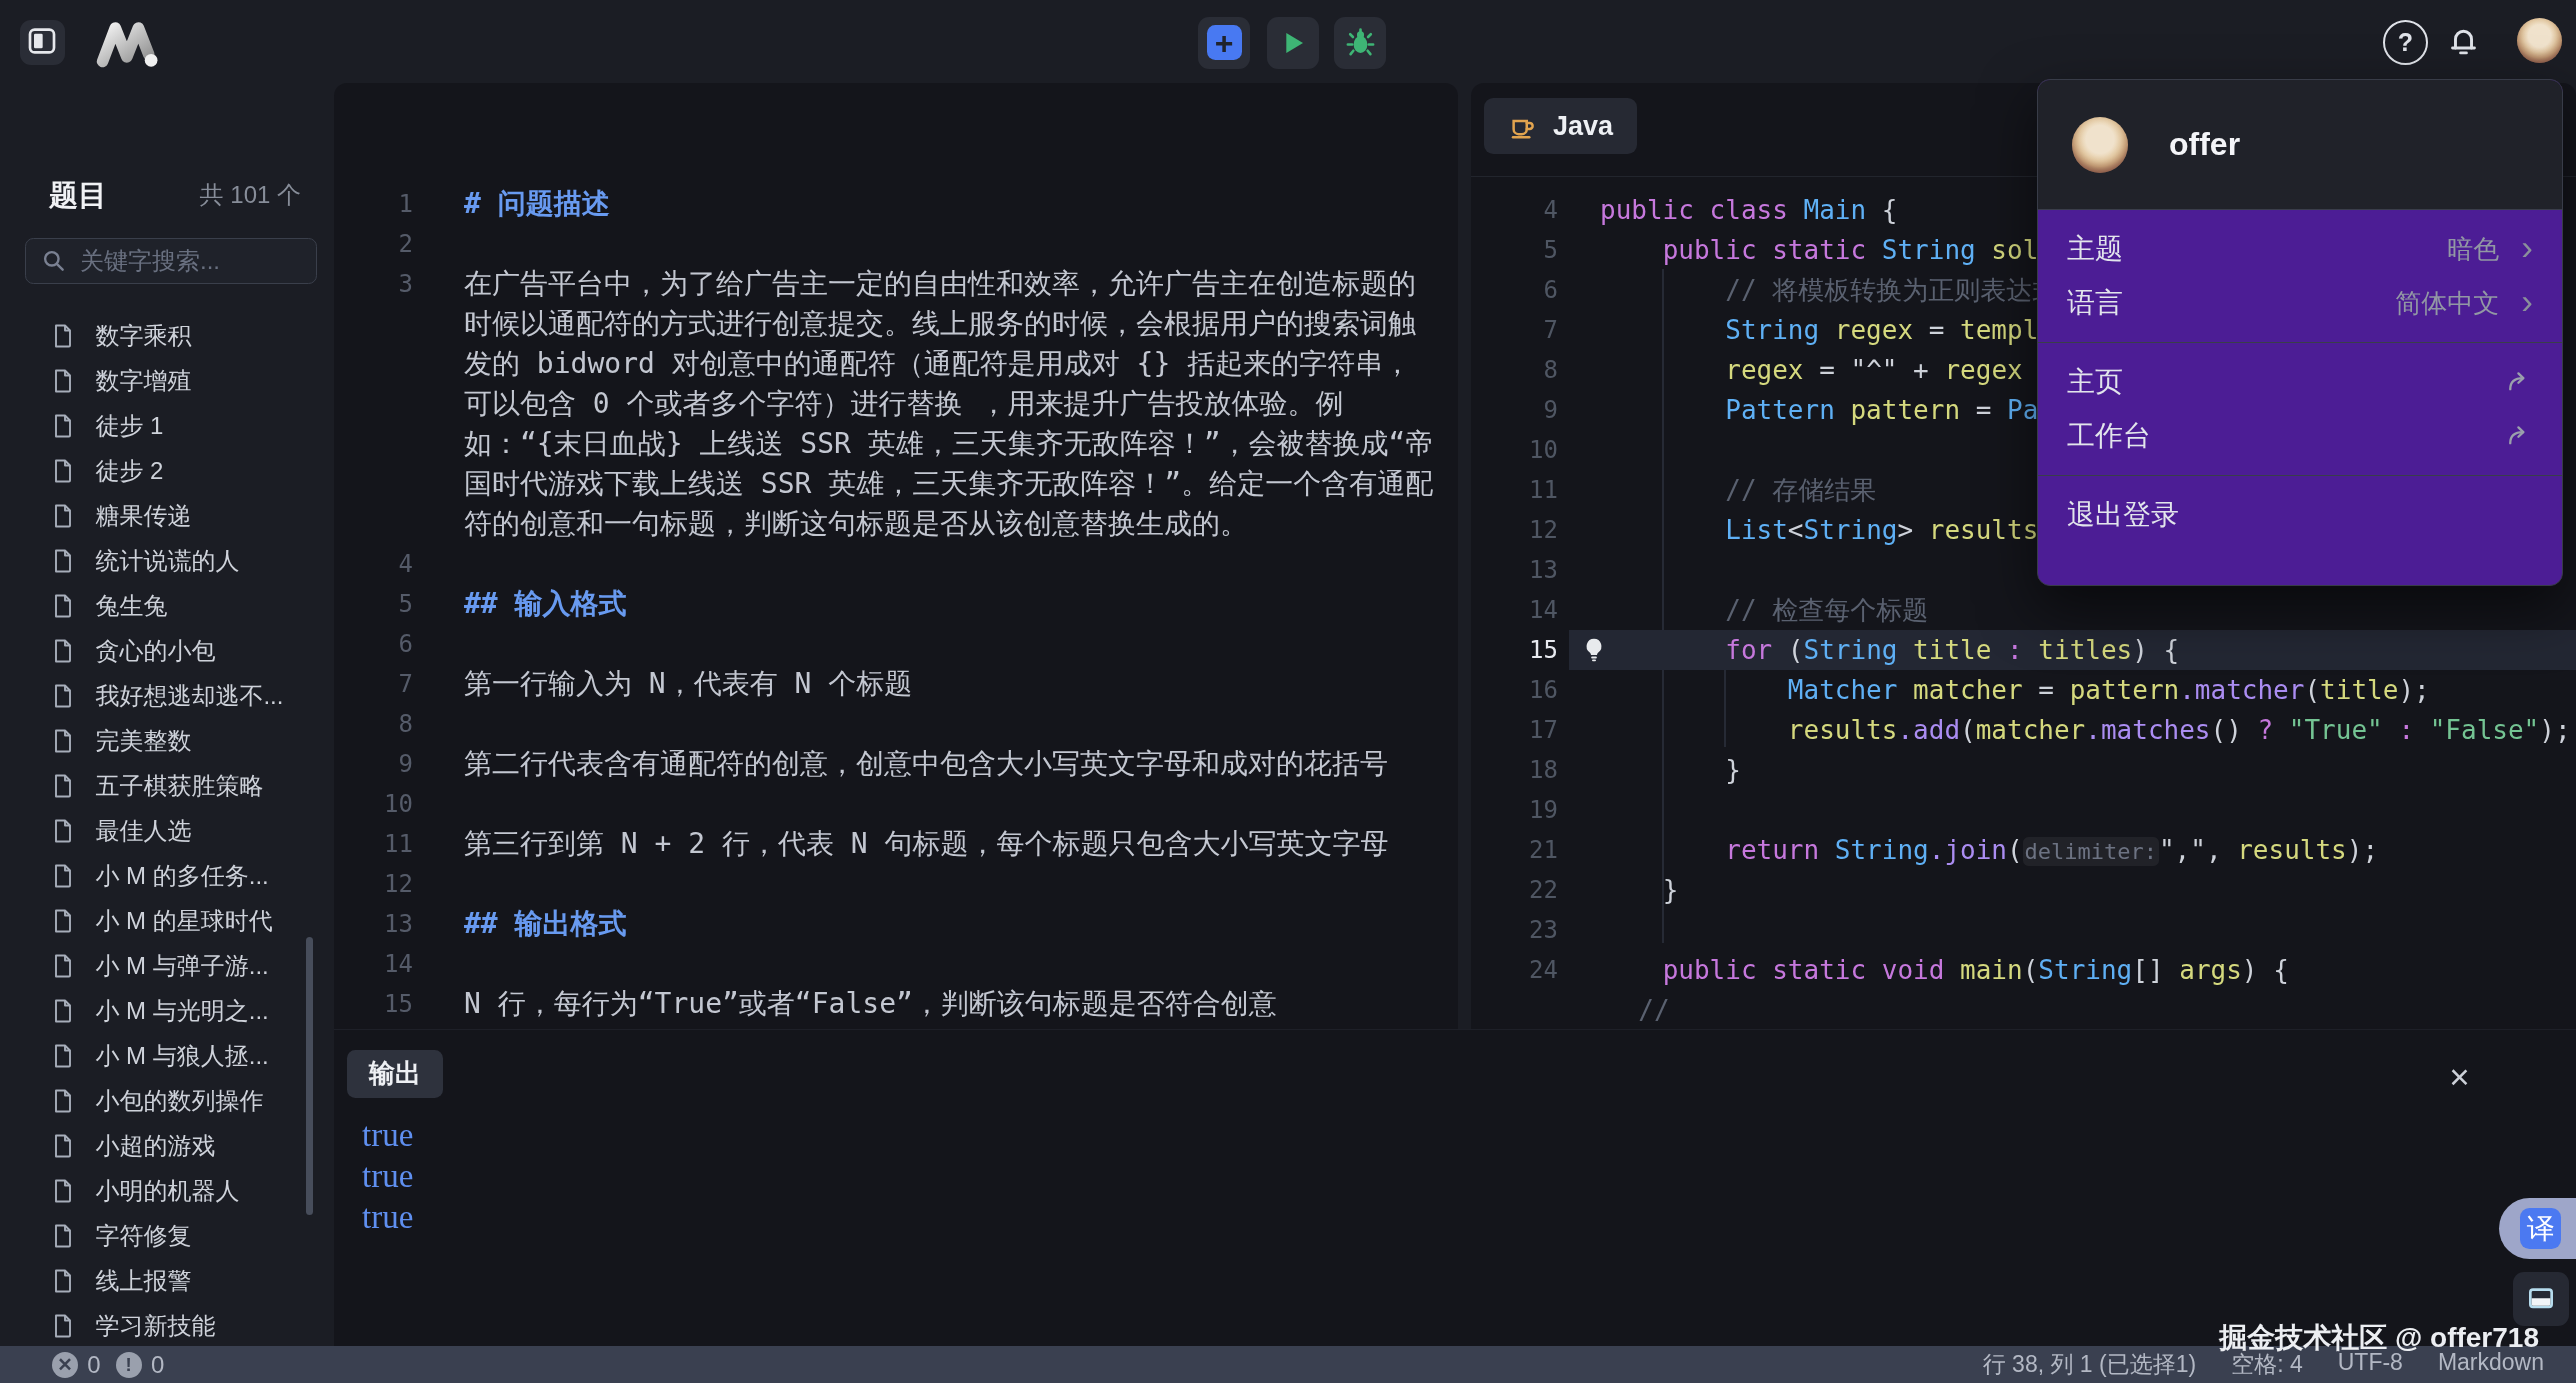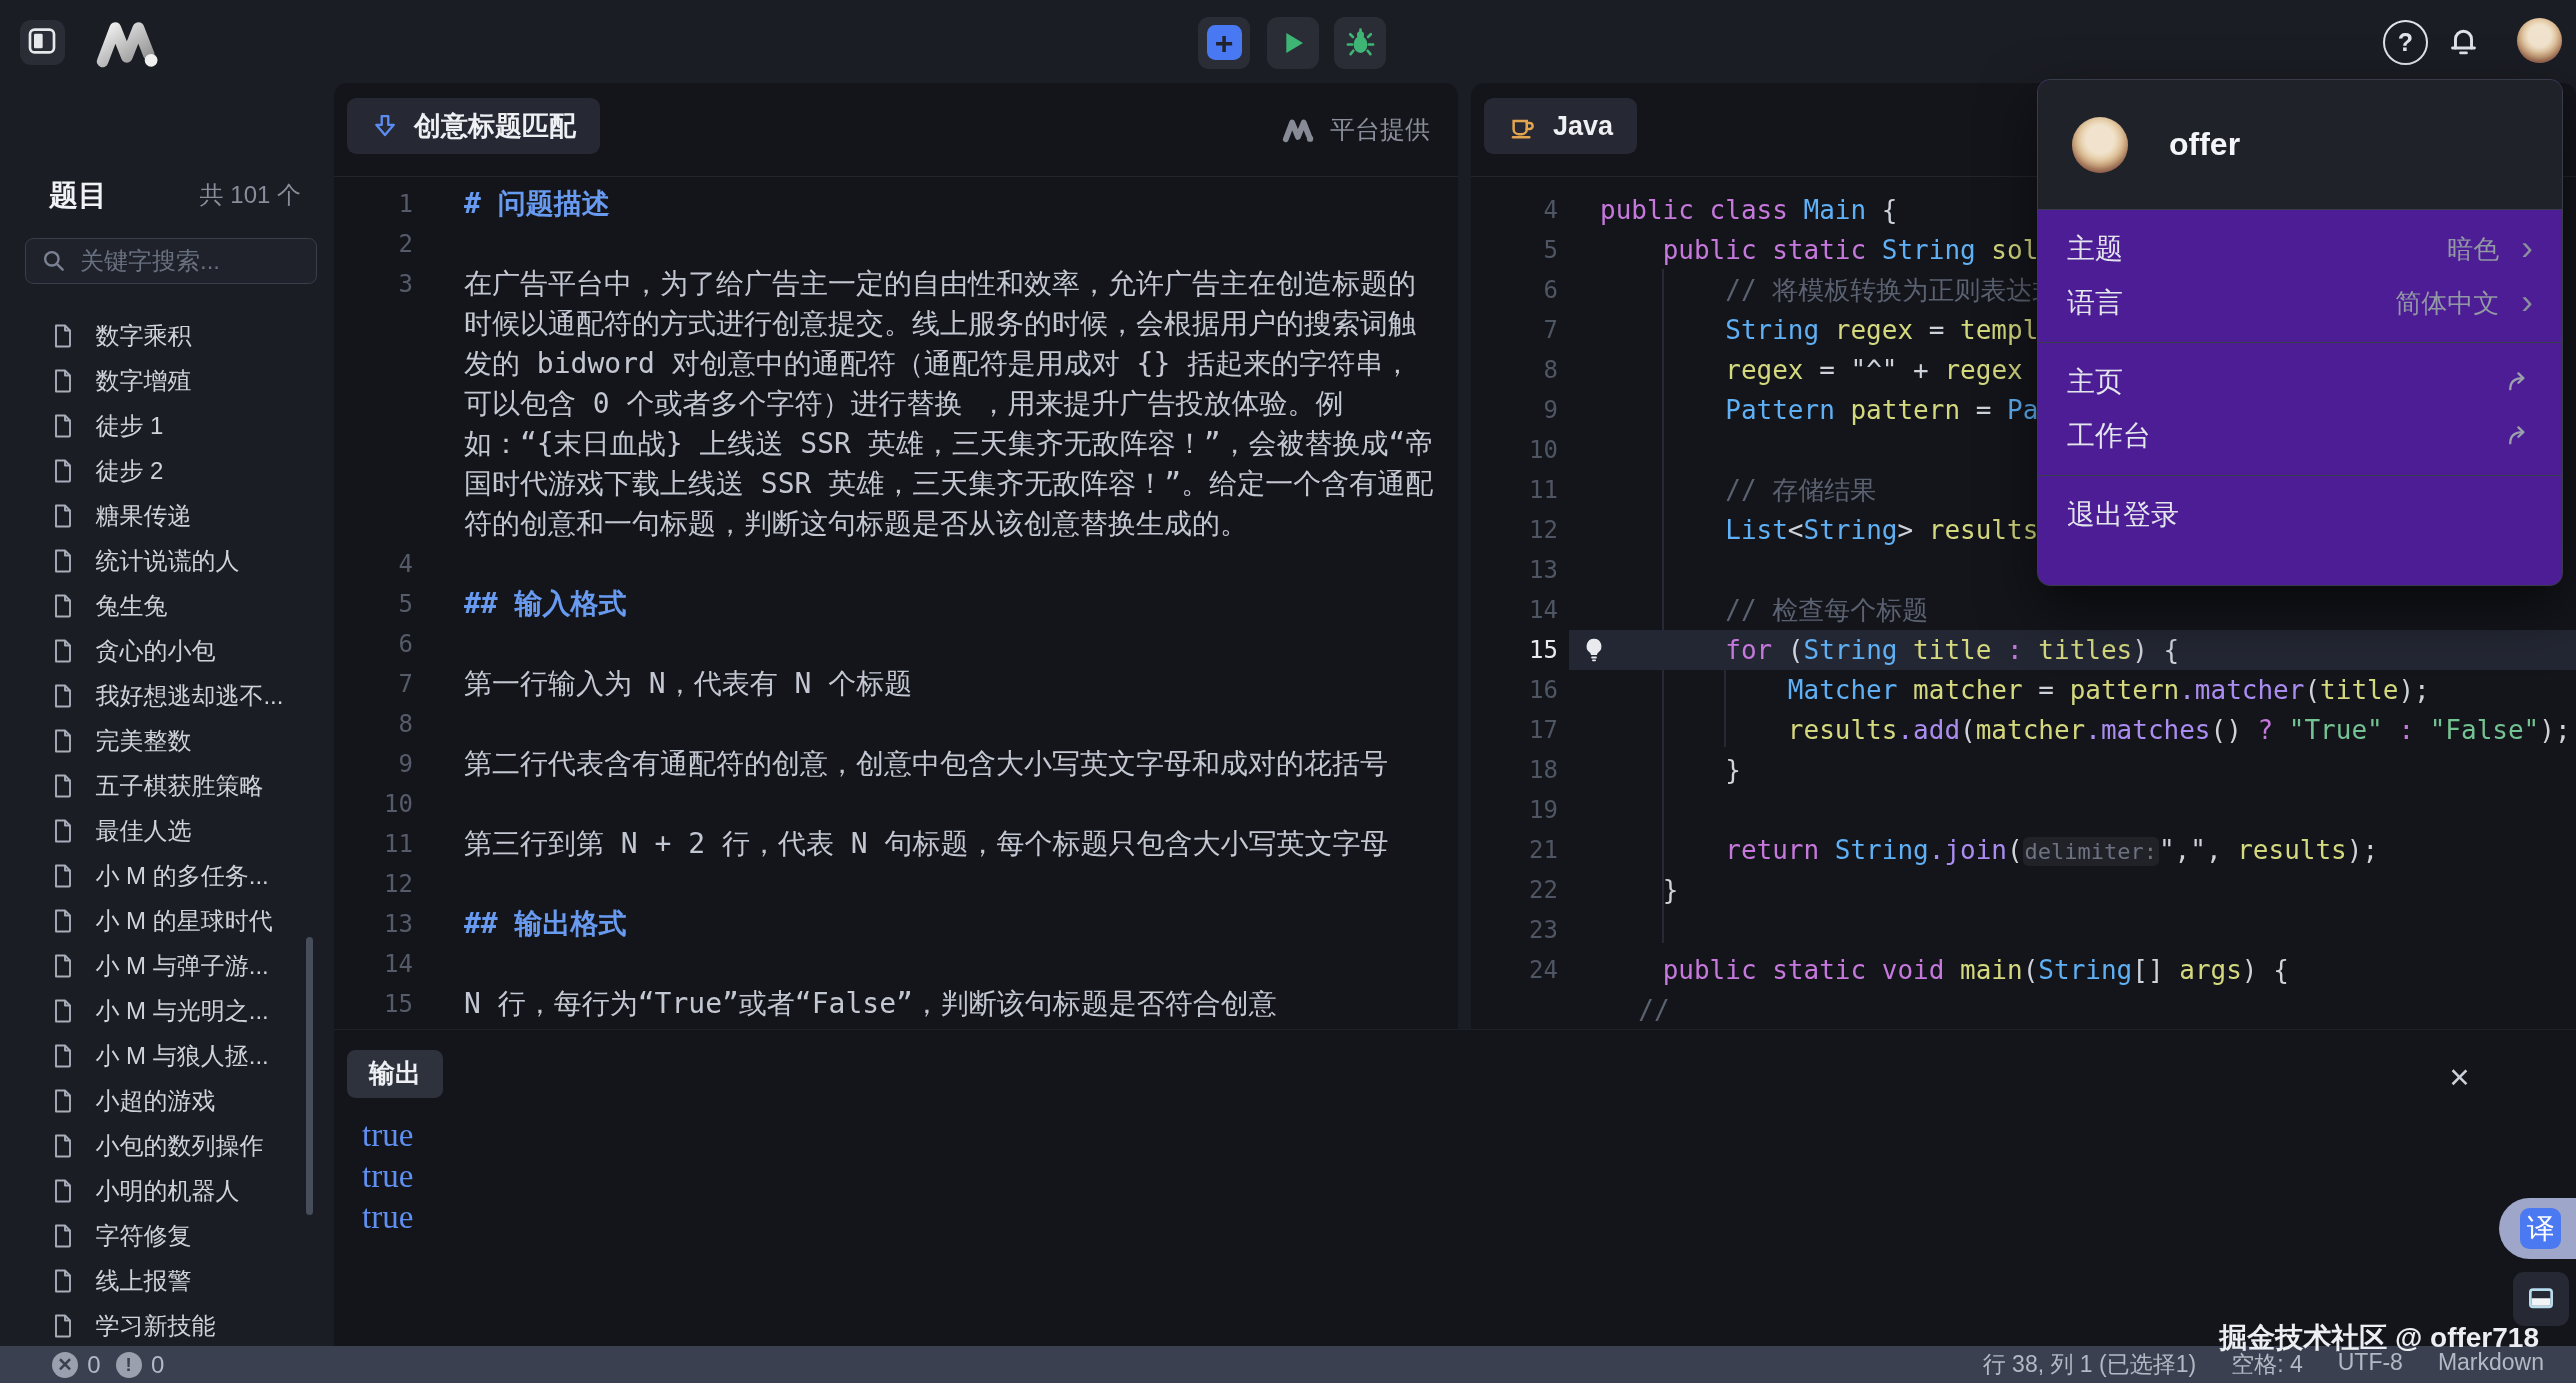--- a/index.html
+++ b/index.html
@@ -286,34 +286,34 @@
           <path d="M5 2.5 h9 l5 5 v15 a1 1 0 0 1 -1 1 H5 a0 0 0 0 1 0 0 v-21 z"></path>
           <path d="M14 2.5 v5 h5"></path>
         </svg>
         <span class="sb-label">小 M 与狼人拯...</span>
       </div>
       <div class="sb-item">
         <svg width="24" height="28" viewBox="0 0 24 26" fill="none" stroke="#a7aeba" stroke-width="1.9" stroke-linejoin="round">
           <path d="M5 2.5 h9 l5 5 v15 a1 1 0 0 1 -1 1 H5 a0 0 0 0 1 0 0 v-21 z"></path>
           <path d="M14 2.5 v5 h5"></path>
         </svg>
+        <span class="sb-label">小包的数列操作</span>
+      </div>
+      <div class="sb-item">
+        <svg width="24" height="28" viewBox="0 0 24 26" fill="none" stroke="#a7aeba" stroke-width="1.9" stroke-linejoin="round">
+          <path d="M5 2.5 h9 l5 5 v15 a1 1 0 0 1 -1 1 H5 a0 0 0 0 1 0 0 v-21 z"></path>
+          <path d="M14 2.5 v5 h5"></path>
+        </svg>
         <span class="sb-label">小超的游戏</span>
       </div>
       <div class="sb-item">
         <svg width="24" height="28" viewBox="0 0 24 26" fill="none" stroke="#a7aeba" stroke-width="1.9" stroke-linejoin="round">
           <path d="M5 2.5 h9 l5 5 v15 a1 1 0 0 1 -1 1 H5 a0 0 0 0 1 0 0 v-21 z"></path>
           <path d="M14 2.5 v5 h5"></path>
         </svg>
-        <span class="sb-label">小包的数列操作</span>
-      </div>
-      <div class="sb-item">
-        <svg width="24" height="28" viewBox="0 0 24 26" fill="none" stroke="#a7aeba" stroke-width="1.9" stroke-linejoin="round">
-          <path d="M5 2.5 h9 l5 5 v15 a1 1 0 0 1 -1 1 H5 a0 0 0 0 1 0 0 v-21 z"></path>
-          <path d="M14 2.5 v5 h5"></path>
-        </svg>
         <span class="sb-label">小明的机器人</span>
       </div>
       <div class="sb-item">
         <svg width="24" height="28" viewBox="0 0 24 26" fill="none" stroke="#a7aeba" stroke-width="1.9" stroke-linejoin="round">
           <path d="M5 2.5 h9 l5 5 v15 a1 1 0 0 1 -1 1 H5 a0 0 0 0 1 0 0 v-21 z"></path>
           <path d="M14 2.5 v5 h5"></path>
         </svg>
         <span class="sb-label">字符修复</span>
       </div>
       <div class="sb-item">
@@ -329,35 +329,20 @@
           <path d="M14 2.5 v5 h5"></path>
         </svg>
         <span class="sb-label">学习新技能</span>
       </div>
       <div class="sb-item"></div>
     </div>
   <div id="sb-scroll" class="abs"></div>
 </div>
 
 <div id="md-panel" class="abs panel">
-  <div class="panel-header">
-    <div class="header-tab">
-      <svg width="28" height="28" viewBox="0 0 24 24" fill="none" stroke="#5d8cf0" stroke-width="2" stroke-linejoin="round">
-        <path d="M9.2 3.5 h5.6 v7.5 h4.7 L12 19.8 4.5 11 h4.7 z"></path>
-      </svg>
-      <span class="t-label">创意标题匹配</span>
-    </div>
-    <div id="provider">
-      <svg class="m-small" width="37" height="28" viewBox="0 0 64 48">
-        <path d="M10 40 L21 11 L31 36 L41 11 L50 34" stroke="#9aa0ab" stroke-width="10" stroke-linecap="round" stroke-linejoin="round" fill="none"></path>
-        <circle cx="52" cy="39" r="5.5" fill="#9aa0ab"></circle>
-      </svg>
-      <span>平台提供</span>
-    </div>
-  </div>
   <div id="md-lines">
       <div class="md-row">
         <span class="md-num">1</span>
         <div class="md-content md-h1"># 问题描述</div>
       </div>
       <div class="md-row">
         <span class="md-num">2</span>
         <div class="md-content">&nbsp;</div>
       </div>
       <div class="md-row">

